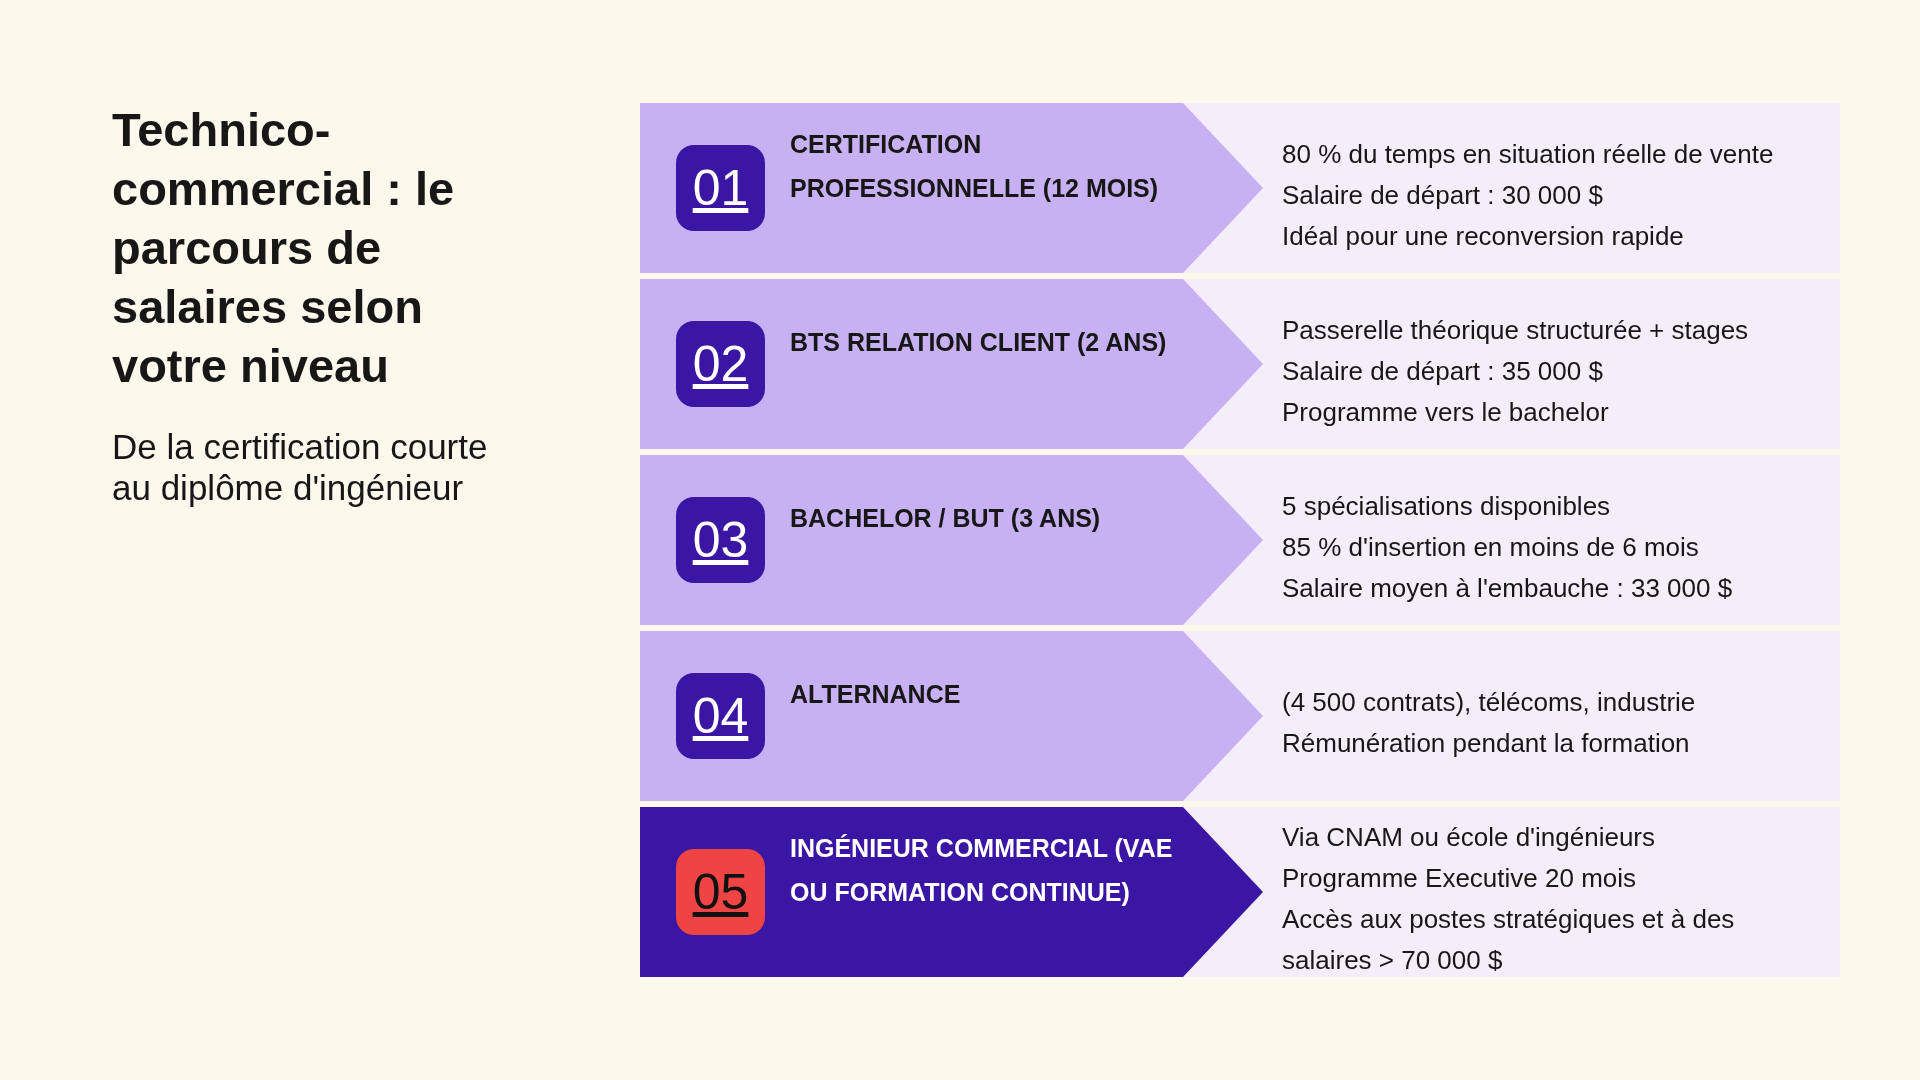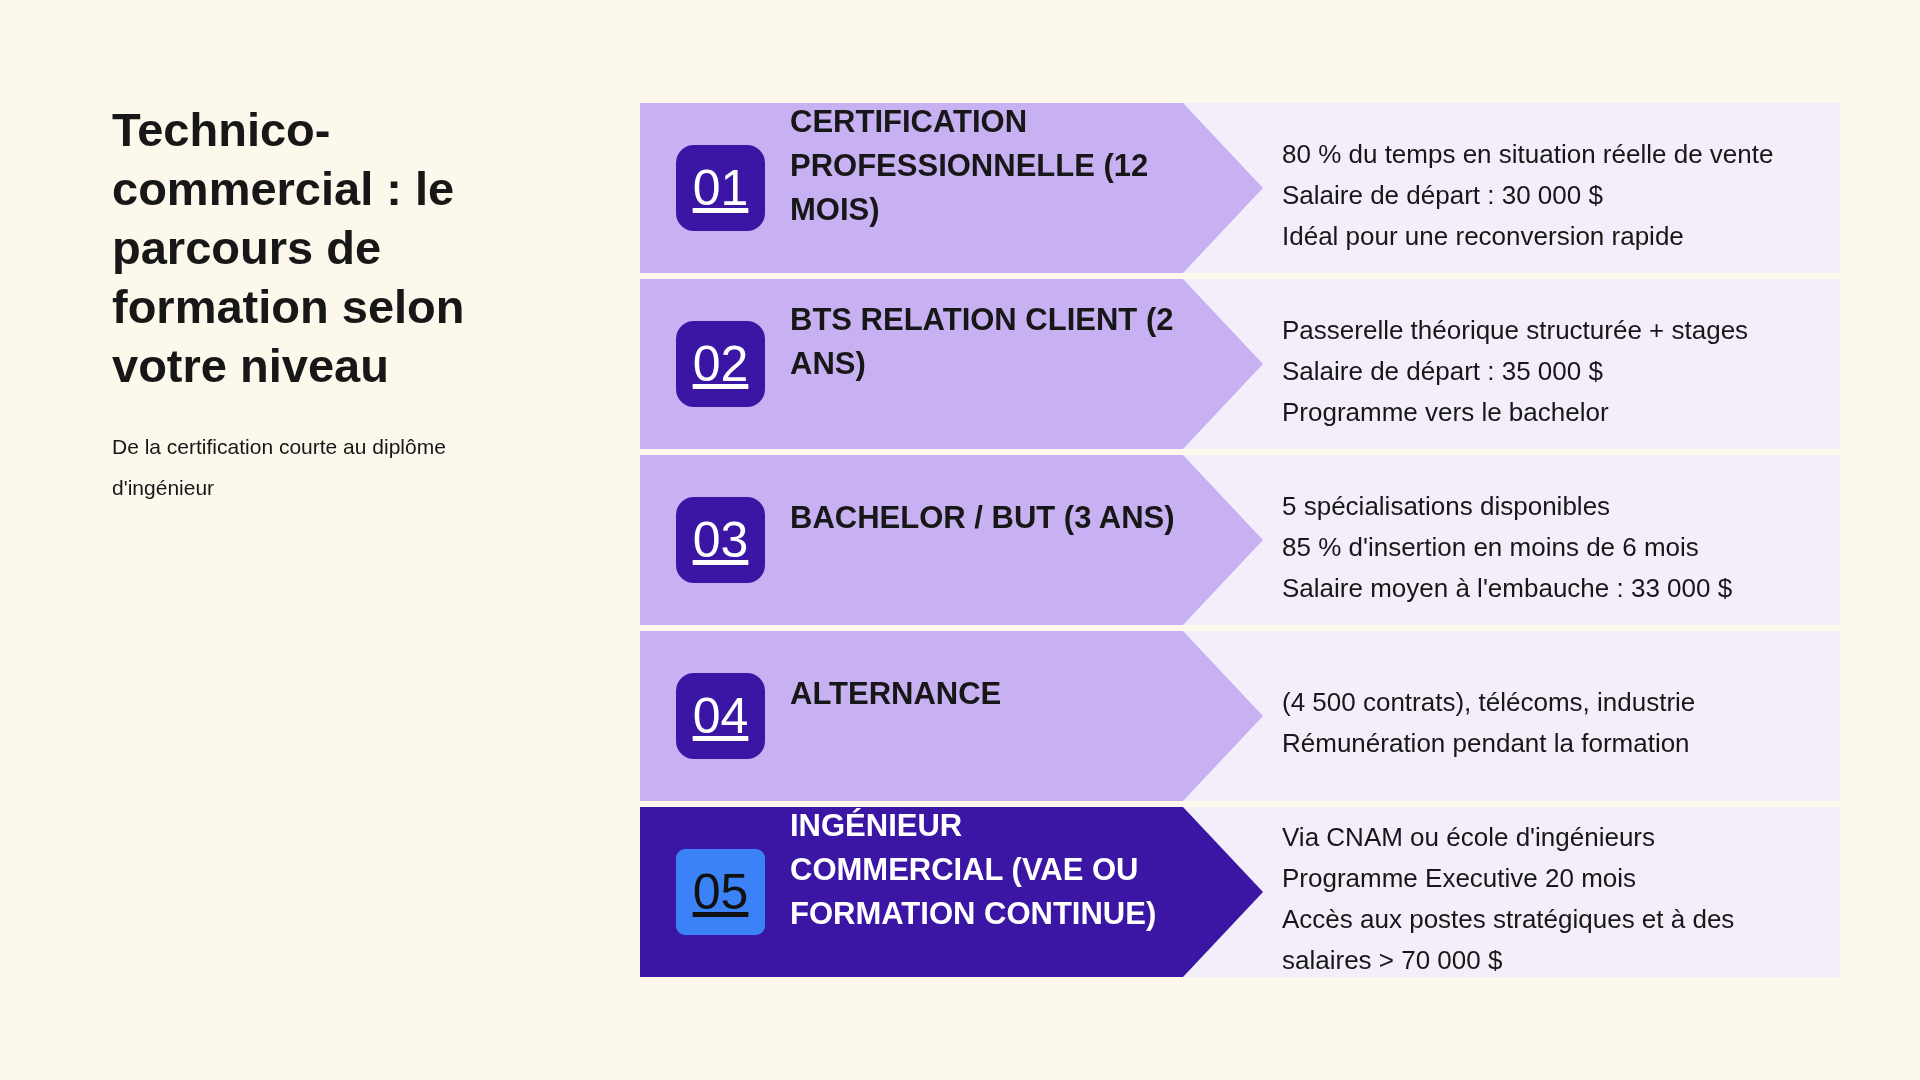--- a/index.html
+++ b/index.html
@@ -23,21 +23,21 @@
     width: 408px;
   }
   .title {
     font-size: 47px;
     line-height: 59px;
     font-weight: 600;
     color: var(--color-ink, #161616);
   }
   .subtitle {
     margin-top: 31px;
-    font-size: 21px;
+    font-size: 35px;
     line-height: 41px;
     font-weight: 400;
     color: var(--color-ink, #1e1e1e);
   }
 
   
   .steps {
     position: absolute;
     left: 640px;
     top: 103px;
@@ -91,48 +91,47 @@
     background: var(--color-band_dark, #3b15a4);
     color: #ffffff;
     display: flex;
     align-items: center;
     justify-content: center;
     font-size: 50px;
     font-weight: 500;
     text-decoration: underline;
   }
   .step.dark .badge {
-    background: #3b82f6;
+    background: #ef4444;
     color: #111111;
-    border-radius: 9px;
   }
   .band-title {
     position: absolute;
     left: 150px;
     top: 0;
     width: 385px;
     height: 126px;
     display: flex;
     align-items: center;
-    font-size: 31px;
+    font-size: 25px;
     line-height: 44px;
     font-weight: 700;
     color: var(--color-ink, #121212);
   }
   .step.dark .band-title {
     color: #ffffff;
   }
 </style>
 </head>
 <body>
 
 <div class="canvas">
 
   <div class="header">
-    <div class="title">Technico-commercial : le parcours de formation selon votre niveau</div>
+    <div class="title">Technico-commercial : le parcours de salaires selon votre niveau</div>
     <div class="subtitle">De la certification courte au diplôme d'ingénieur</div>
   </div>
 
   <div class="steps">
 
     <div class="step">
       <div class="panel">
         <div class="detail-line">80 % du temps en situation réelle de vente</div>
         <div class="detail-line">Salaire de départ : 30 000 $</div>
         <div class="detail-line">Idéal pour une reconversion rapide</div>

